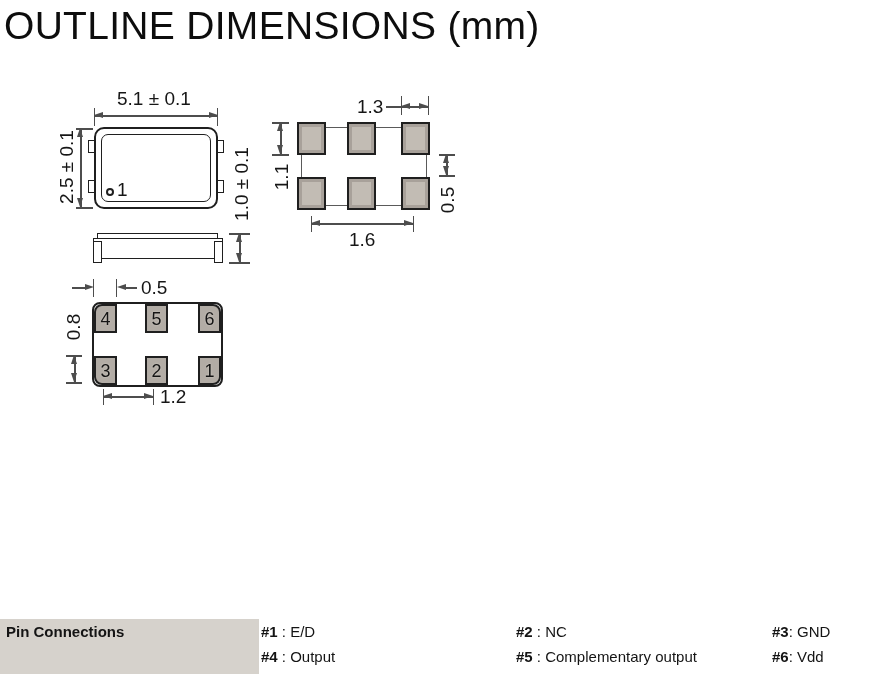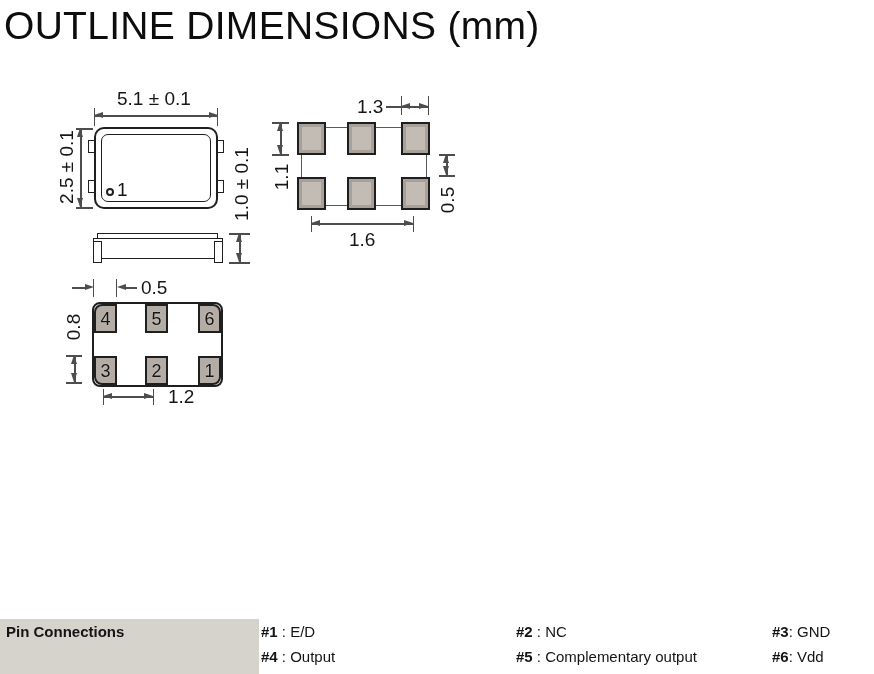--- a/index.html
+++ b/index.html
@@ -162,21 +162,21 @@
       <div class="ar ar-u" style="left:71px;top:355px;"></div>
       <div class="ar ar-d" style="left:71px;top:373px;"></div>
     </div>
 
     <div>
       <div class="ln" style="left:103px;top:389px;width:1px;height:16px;"></div>
       <div class="ln" style="left:153px;top:389px;width:1px;height:16px;"></div>
       <div class="ln" style="left:103px;top:396px;width:50px;height:1.5px;"></div>
       <div class="ar ar-l" style="left:103px;top:393px;"></div>
       <div class="ar ar-r" style="left:144px;top:393px;"></div>
-      <div class="dimtext" style="left:168px;top:387px;text-align:center;">1.2</div>
+      <div class="dimtext" style="left:160px;top:387px;text-align:center;">1.2</div>
     </div>
   </div>
 
   <div>
     <div id="pc-strip"></div>
     <div class="pc-label">Pin Connections</div>
 
     <div class="pc-entry" style="left:261px;top:623px;"><b>#1</b><span> : E/D</span></div>
     <div class="pc-entry" style="left:516px;top:623px;"><b>#2</b><span> : NC</span></div>
     <div class="pc-entry" style="left:772px;top:623px;"><b>#3</b><span>: GND</span></div>

